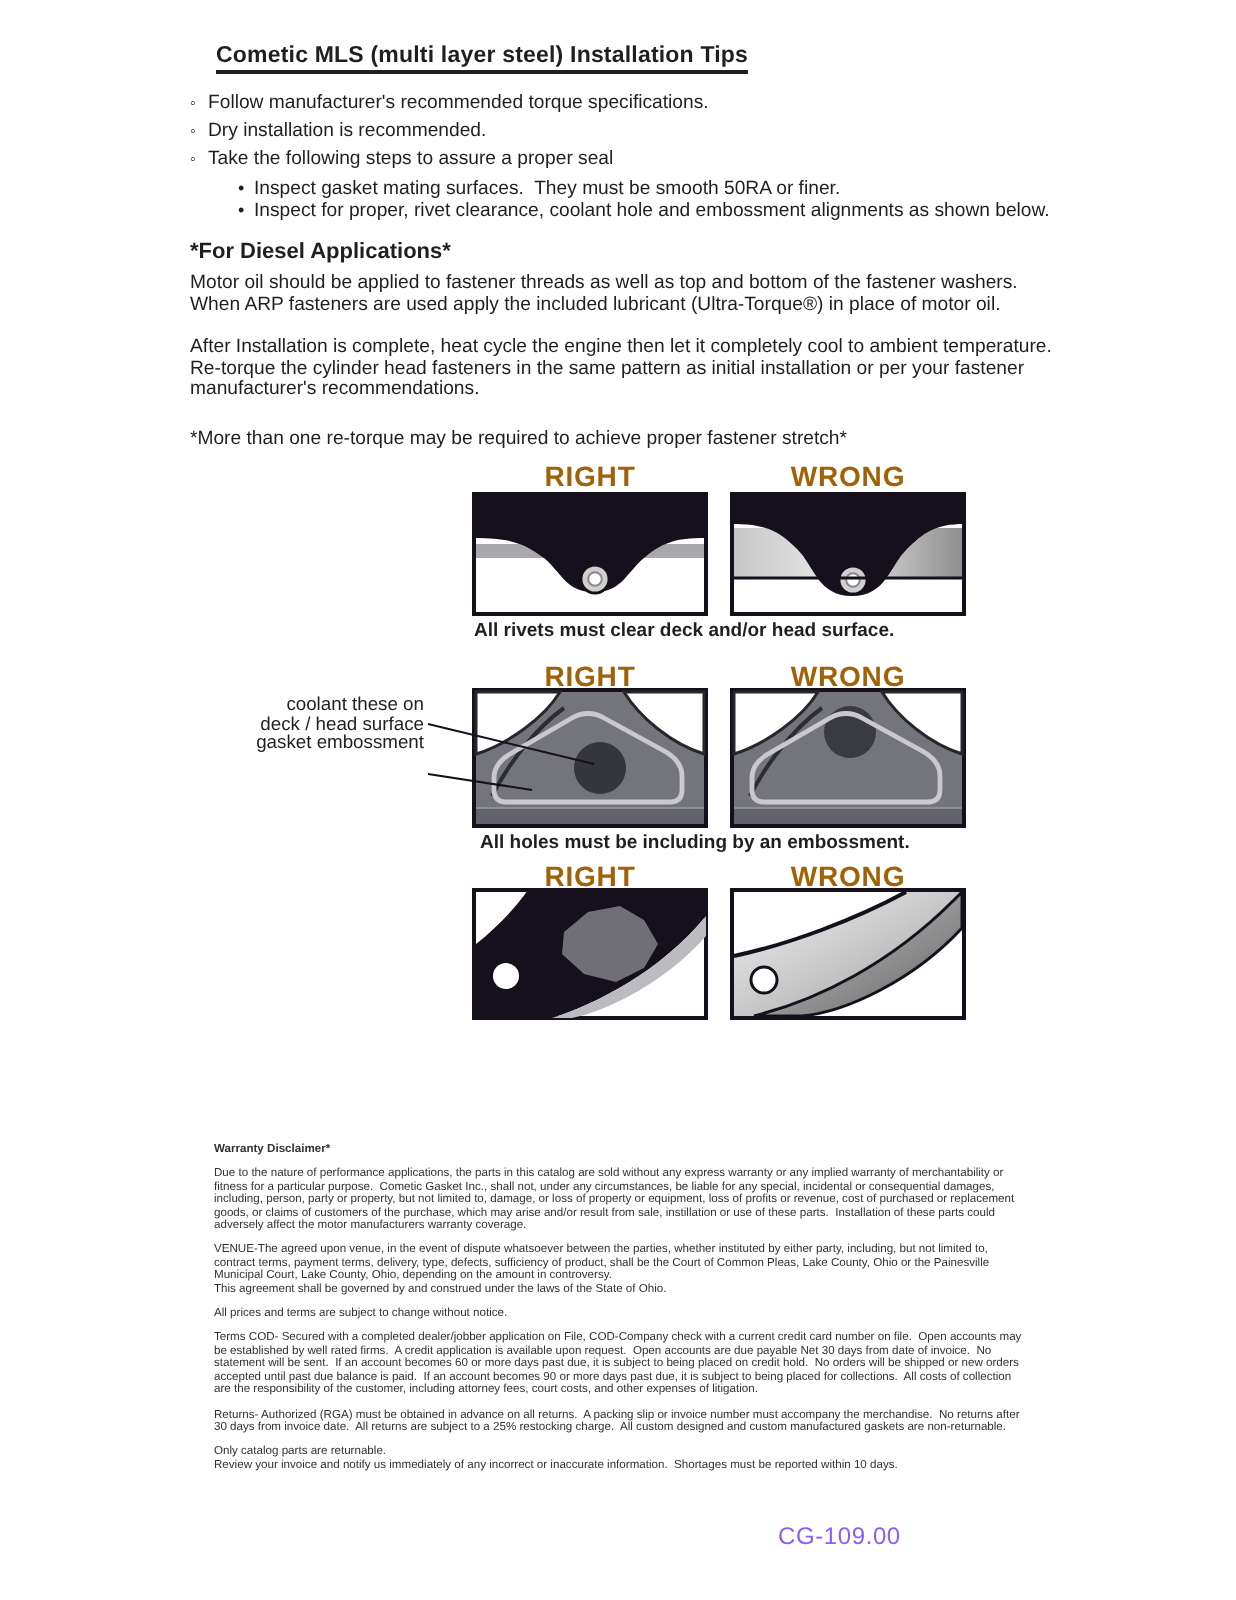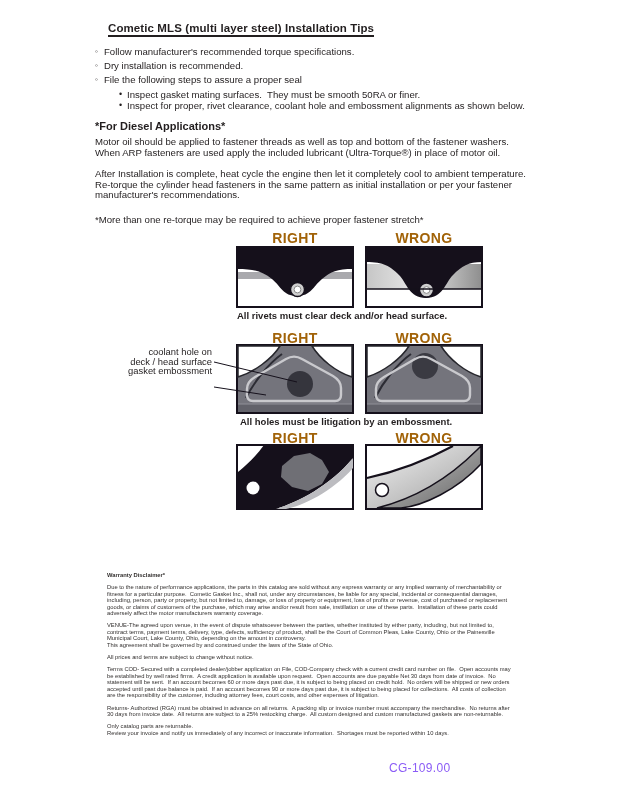--- a/index.html
+++ b/index.html
@@ -52,21 +52,21 @@
       <div class="bullet">
         <span class="bm">◦</span>
         <span>Follow manufacturer's recommended torque specifications.</span>
       </div>
       <div class="bullet">
         <span class="bm">◦</span>
         <span>Dry installation is recommended.</span>
       </div>
       <div class="bullet">
         <span class="bm">◦</span>
-        <span>File the following steps to assure a proper seal</span>
+        <span>Take the following steps to assure a proper seal</span>
       </div>
       <div class="bullet sub">
         <span class="bm">•</span>
         <span>Inspect gasket mating surfaces.  They must be smooth 50RA or finer.</span>
       </div>
       <div class="bullet sub">
         <span class="bm">•</span>
         <span>Inspect for proper, rivet clearance, coolant hole and embossment alignments as shown below.</span>
       </div>
     </div>
@@ -105,21 +105,21 @@
       <circle cx="61.5" cy="44" r="3.4" fill="#ffffff" stroke="#8a8a8a" stroke-width="1"></circle>
       <line x1="2" y1="43" x2="116" y2="43" stroke="#15101b" stroke-width="1.6"></line>
     </svg>
 
     <div class="caption" style="left:237px;top:82px;">All rivets must clear deck and/or head surface.</div>
 
     <div class="figlabel" style="left:236px;top:102px;">RIGHT</div>
     <div class="figlabel" style="left:365px;top:102px;">WRONG</div>
 
     <div class="callout" style="top:119px;">
-      <div>coolant hole on</div>
+      <div>coolant these on</div>
       <div>deck / head surface</div>
     </div>
     <div class="callout" style="top:138px;">
       <div>gasket embossment</div>
     </div>
 
     <svg class="fig" style="left:236px;top:116px;" width="118" height="70" viewBox="0 0 118 70">
       <rect x="1" y="1" width="116" height="68" fill="#74747c" stroke="#15101b" stroke-width="2"></rect>
       <rect x="2" y="60" width="114" height="8" fill="#62626a"></rect>
       <line x1="2" y1="60" x2="116" y2="60" stroke="#8f8f97" stroke-width="1"></line>
@@ -134,21 +134,21 @@
       <rect x="1" y="1" width="116" height="68" fill="#74747c" stroke="#15101b" stroke-width="2"></rect>
       <rect x="2" y="60" width="114" height="8" fill="#62626a"></rect>
       <line x1="2" y1="60" x2="116" y2="60" stroke="#8f8f97" stroke-width="1"></line>
       <path d="M2,2 H44 C36,15 18,28 2,33 Z" fill="#ffffff" stroke="#26262c" stroke-width="1.5"></path>
       <path d="M116,2 H76 C84,15 100,28 116,33 Z" fill="#ffffff" stroke="#26262c" stroke-width="1.5"></path>
       <path d="M10,54 C18,38 32,20 46,10" stroke="#2c2c34" stroke-width="2" fill="none"></path>
       <circle cx="60" cy="22" r="13" fill="#3a3a42"></circle>
       <path d="M17,57 C13,57 11,55 11,51 L11,45 C11,40 14,36 19,33 L50,15 C55,12 61,12 66,15 L97,32 C102,35 105,39 105,44 L105,51 C105,55 103,57 99,57 L17,57 Z" fill="none" stroke="#c9c9cd" stroke-width="2.4"></path>
     </svg>
 
-    <div class="caption" style="left:240px;top:188px;">All holes must be litigation by an embossment.</div>
+    <div class="caption" style="left:240px;top:188px;">All holes must be including by an embossment.</div>
 
     <div class="figlabel" style="left:236px;top:202px;">RIGHT</div>
     <div class="figlabel" style="left:365px;top:202px;">WRONG</div>
 
     <svg class="fig" style="left:236px;top:216px;" width="118" height="66" viewBox="0 0 118 66">
       <rect x="1" y="1" width="116" height="64" fill="#ffffff" stroke="#15101b" stroke-width="2"></rect>
       <path d="M28,1 L117,1 L117,14 C94,42 62,58 40,65 L2,65 L2,28 C12,20 21,11 28,1 Z" fill="#15101b"></path>
       <path d="M40,65 C62,58 94,42 117,14 L117,24 C96,48 66,62 50,65 Z" fill="#bcbcc0"></path>
       <path d="M46,22 L58,12 L74,9 L86,16 L93,28 L86,40 L72,47 L56,43 L45,33 Z" fill="#6f6f75"></path>
       <circle cx="17" cy="44" r="6.5" fill="#ffffff"></circle>

